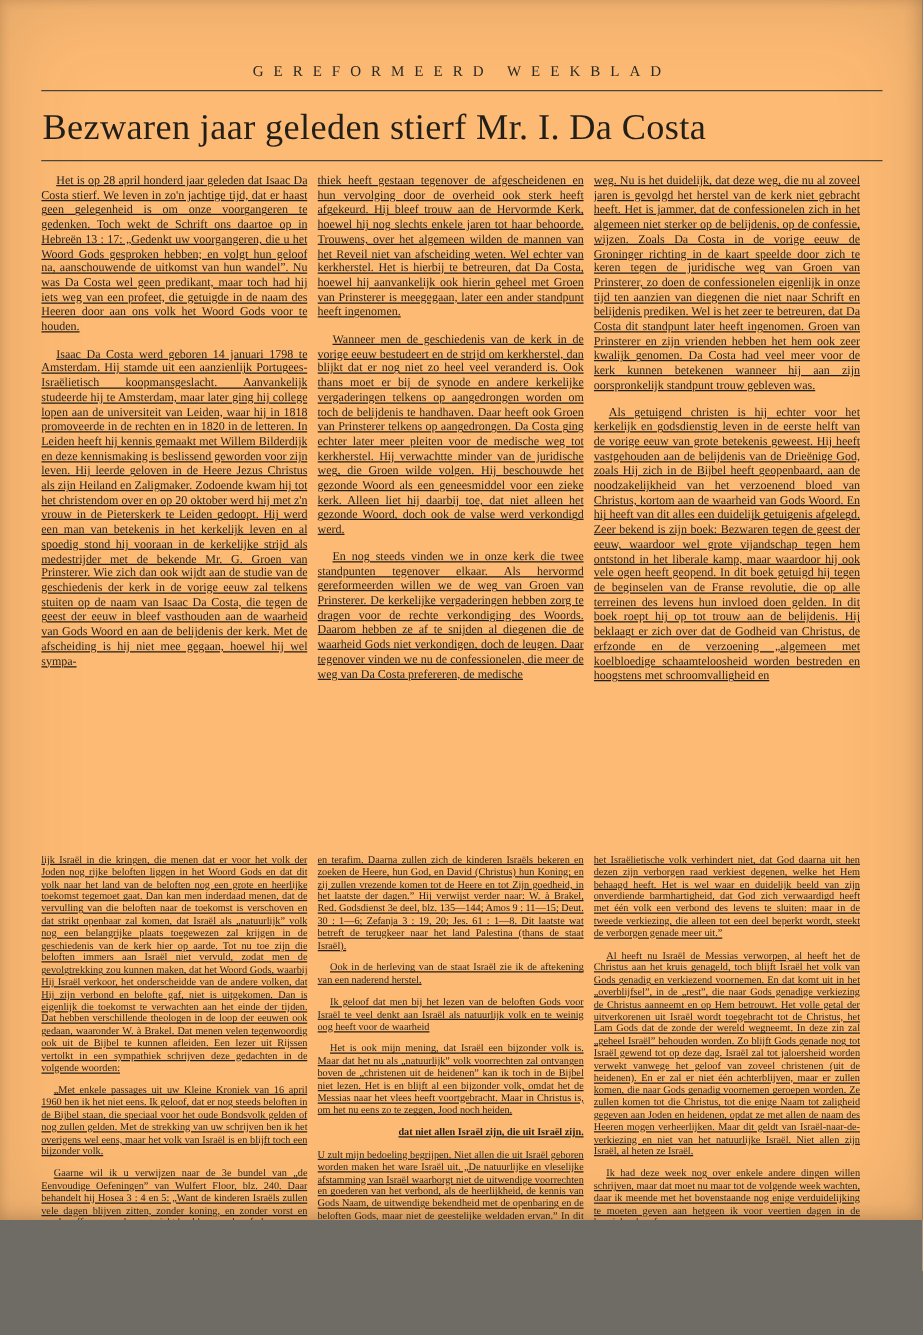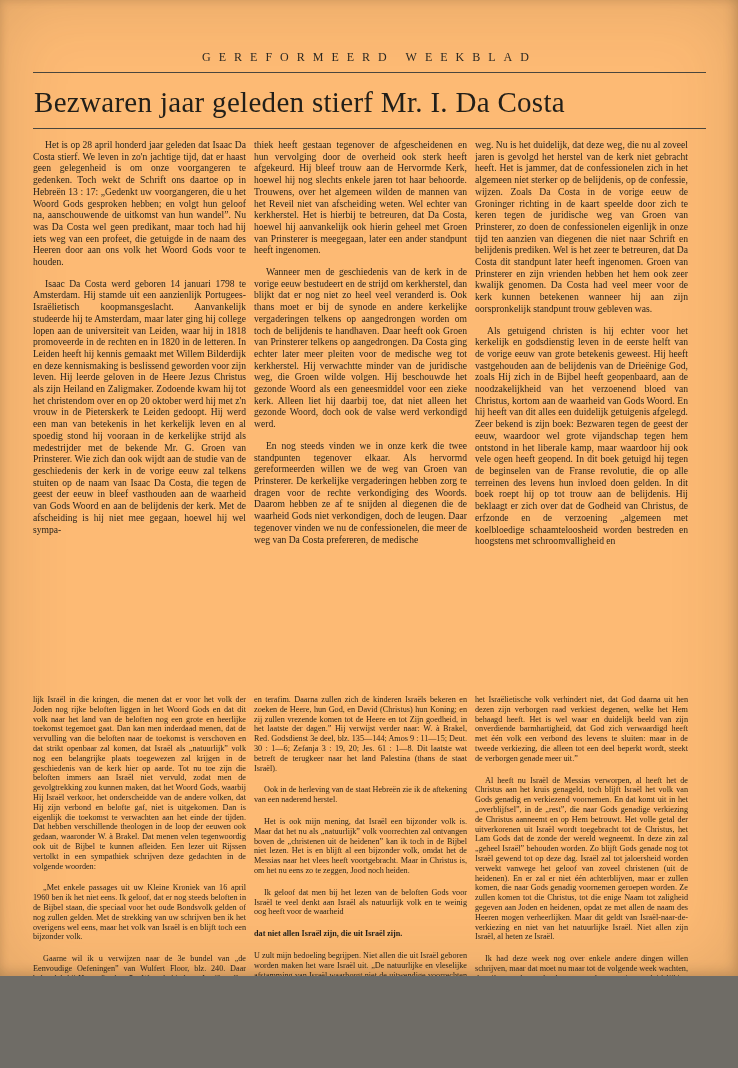--- a/index.html
+++ b/index.html
@@ -7,29 +7,29 @@
     position:relative;width:738px;height:976px;margin:0 auto;
     background:#fdba74;
     box-shadow:inset 0 0 70px rgba(70,58,34,.16), inset -4px -5px 12px rgba(0,0,0,.14), inset 2px 2px 8px rgba(0,0,0,.08);
     font-family:"Liberation Serif","DejaVu Serif",serif;
     color:#221f19;overflow:hidden;
   }
   .content{position:absolute;left:33px;top:50px;width:673px;}
   .masthead{text-align:center;font-size:12px;letter-spacing:8px;font-weight:400;color:#2b2822;}
   .rule{border:0;border-top:1px solid #4a463d;margin:7px 0 0 0;height:0;}
   .article-title{font-size:29px;font-weight:400;margin:13px 0 9px 1px;letter-spacing:.3px;}
-  .cols{display:flex;gap:8px;margin-top:10px;}
+  .cols{display:flex;gap:8px;margin-top:10px;text-decoration:underline;}
   .col{width:213px;text-align:justify;}
   .upper{font-size:9.6px;line-height:11.7px;height:532px;overflow:hidden;}
   .upper p{margin:0 0 10px;text-indent:12px;}
   .lower-wrap{margin-top:12px;}
   .lower{font-size:8.2px;line-height:9.8px;height:358px;overflow:hidden;}
-  .lower p{margin:12px 0 8px;text-indent:10px;}
+  .lower p{margin:0 0 8px;text-indent:10px;}
   p.noindent{text-indent:0;}
-  .mid-head{font-weight:700;text-align:left;text-indent:0 !important;margin:3px 0 8px;}
+  .mid-head{font-weight:700;text-align:right;text-indent:0 !important;margin:3px 0 8px;}
   .signature{text-align:center;text-indent:0 !important;}
   .page-number{position:absolute;right:46px;top:1041px;font-weight:700;font-size:13.5px;}
 </style>
 </head>
 <body>
 
 <div class="page">
   <div class="content">
 
     <div class="masthead">GEREFORMEERD WEEKBLAD</div>
@@ -56,23 +56,23 @@
 
     <div class="cols lower-wrap">
       <div class="col lower">
           <p class="noindent">lijk Israël in die kringen, die menen dat er voor het volk der Joden nog rijke beloften liggen in het Woord Gods en dat dit volk naar het land van de beloften nog een grote en heerlijke toekomst tegemoet gaat. Dan kan men inderdaad menen, dat de vervulling van die beloften naar de toekomst is verschoven en dat strikt openbaar zal komen, dat Israël als „natuurlijk” volk nog een belangrijke plaats toegewezen zal krijgen in de geschiedenis van de kerk hier op aarde. Tot nu toe zijn die beloften immers aan Israël niet vervuld, zodat men de gevolgtrekking zou kunnen maken, dat het Woord Gods, waarbij Hij Israël verkoor, het onderscheidde van de andere volken, dat Hij zijn verbond en belofte gaf, niet is uitgekomen. Dan is eigenlijk die toekomst te verwachten aan het einde der tijden. Dat hebben verschillende theologen in de loop der eeuwen ook gedaan, waaronder W. à Brakel. Dat menen velen tegenwoordig ook uit de Bijbel te kunnen afleiden. Een lezer uit Rijssen vertolkt in een sympathiek schrijven deze gedachten in de volgende woorden:</p>
           <p>„Met enkele passages uit uw Kleine Kroniek van 16 april 1960 ben ik het niet eens. Ik geloof, dat er nog steeds beloften in de Bijbel staan, die speciaal voor het oude Bondsvolk gelden of nog zullen gelden. Met de strekking van uw schrijven ben ik het overigens wel eens, maar het volk van Israël is en blijft toch een bijzonder volk.</p>
           <p>Gaarne wil ik u verwijzen naar de 3e bundel van „de Eenvoudige Oefeningen” van Wulfert Floor, blz. 240. Daar behandelt hij Hosea 3 : 4 en 5: „Want de kinderen Israëls zullen vele dagen blijven zitten, zonder koning, en zonder vorst en zonder offer en zonder opgericht beeld en zonder efod</p>
         </div>
       <div class="col lower">
         <div>
             <p class="noindent">en terafim. Daarna zullen zich de kinderen Israëls bekeren en zoeken de Heere, hun God, en David (Christus) hun Koning; en zij zullen vrezende komen tot de Heere en tot Zijn goedheid, in het laatste der dagen.” Hij verwijst verder naar: W. à Brakel, Red. Godsdienst 3e deel, blz. 135—144; Amos 9 : 11—15; Deut. 30 : 1—6; Zefanja 3 : 19, 20; Jes. 61 : 1—8. Dit laatste wat betreft de terugkeer naar het land Palestina (thans de staat Israël).</p>
-            <p>Ook in de herleving van de staat Hebreën zie ik de aftekening van een naderend herstel.</p>
+            <p>Ook in de herleving van de staat Israël zie ik de aftekening van een naderend herstel.</p>
+            <p>Ik geloof dat men bij het lezen van de beloften Gods voor Israël te veel denkt aan Israël als natuurlijk volk en te weinig oog heeft voor de waarheid</p>
             <p>Het is ook mijn mening, dat Israël een bijzonder volk is. Maar dat het nu als „natuurlijk” volk voorrechten zal ontvangen boven de „christenen uit de heidenen” kan ik toch in de Bijbel niet lezen. Het is en blijft al een bijzonder volk, omdat het de Messias naar het vlees heeft voortgebracht. Maar in Christus is, om het nu eens zo te zeggen, Jood noch heiden.</p>
-            <p>Ik geloof dat men bij het lezen van de beloften Gods voor Israël te veel denkt aan Israël als natuurlijk volk en te weinig oog heeft voor de waarheid</p>
           </div>
         <p class="mid-head">dat niet allen Israël zijn, die uit Israël zijn.</p>
         <div>
             <p class="noindent">U zult mijn bedoeling begrijpen. Niet allen die uit Israël geboren worden maken het ware Israël uit. „De natuurlijke en vleselijke afstamming van Israël waarborgt niet de uitwendige voorrechten en goederen van het verbond, als de heerlijkheid, de kennis van Gods Naam, de uitwendige bekendheid met de openbaring en de beloften Gods, maar niet de geestelijke weldaden ervan.” In dit verband merkt Calvijn op: „De algemene verkiezing van</p>
           </div>
       </div>
       <div class="col lower">
         <div>
             <p class="noindent">het Israëlietische volk verhindert niet, dat God daarna uit hen dezen zijn verborgen raad verkiest degenen, welke het Hem behaagd heeft. Het is wel waar en duidelijk beeld van zijn onverdiende barmhartigheid, dat God zich verwaardigd heeft met één volk een verbond des levens te sluiten: maar in de tweede verkiezing, die alleen tot een deel beperkt wordt, steekt de verborgen genade meer uit.”</p>
             <p>Al heeft nu Israël de Messias verworpen, al heeft het de Christus aan het kruis genageld, toch blijft Israël het volk van Gods genadig en verkiezend voornemen. En dat komt uit in het „overblijfsel”, in de „rest”, die naar Gods genadige verkiezing de Christus aanneemt en op Hem betrouwt. Het volle getal der uitverkorenen uit Israël wordt toegebracht tot de Christus, het Lam Gods dat de zonde der wereld wegneemt. In deze zin zal „geheel Israël” behouden worden. Zo blijft Gods genade nog tot Israël gewend tot op deze dag. Israël zal tot jaloersheid worden verwekt vanwege het geloof van zoveel christenen (uit de heidenen). En er zal er niet één achterblijven, maar er zullen komen, die naar Gods genadig voornemen geroepen worden. Ze zullen komen tot die Christus, tot die enige Naam tot zaligheid gegeven aan Joden en heidenen, opdat ze met allen de naam des Heeren mogen verheerlijken. Maar dit geldt van Israël-naar-de-verkiezing en niet van het natuurlijke Israël. Niet allen zijn Israël, al heten ze Israël.</p>

